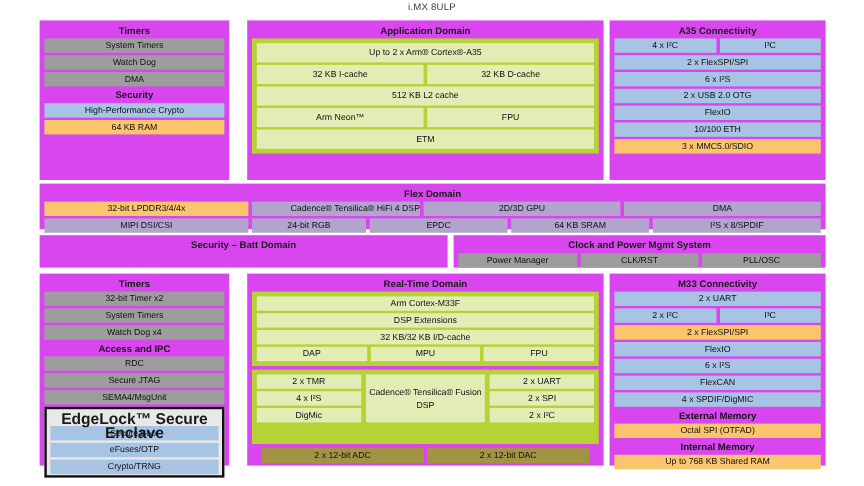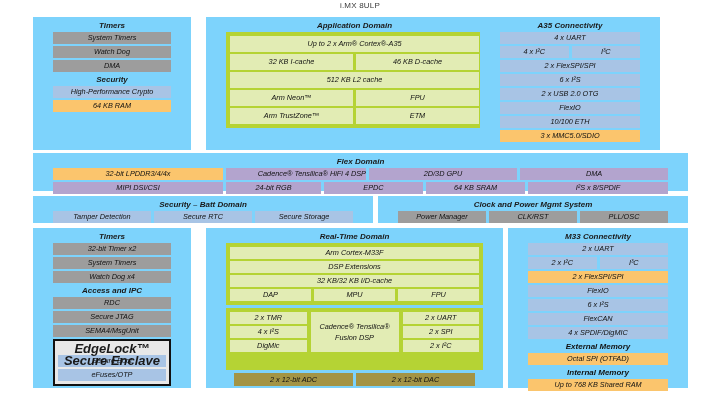--- a/index.html
+++ b/index.html
@@ -13,23 +13,22 @@
 
   .title {
     position: absolute; top: 1px; left: 0; width: 720px;
     text-align: center; font-size: 8px; color: #3a3a3a;
     letter-spacing: .2px;
   }
 
   
   .panel {
     position: absolute;
-    background: #7dd3fc;
-    padding: 3px 20px;
-    font-style: italic;
+    background: #d946ef;
+    padding: 3px 4px;
   }
   .hdr {
     font-size: 8px; font-weight: bold; color: #1a1a1a;
     text-align: center; line-height: 12px; height: 12px;
   }
 
   
   .cell {
     font-size: 7.3px; line-height: 12px; height: 12px;
     text-align: center; color: #111; margin-bottom: 2px;
@@ -79,37 +78,35 @@
     <div class="cell blue">High-Performance Crypto</div>
     <div class="cell orange">64 KB RAM</div>
   </div>
 
   <div class="panel" style="left:206px; top:17px; width:297px; height:133px;">
     <div class="hdr">Application Domain</div>
     <div class="core">
       <div class="cell" style="height:16px;line-height:16px;">Up to 2 x Arm® Cortex®-A35</div>
       <div class="row">
         <div class="cell" style="height:16px;line-height:16px;">32 KB I-cache</div>
-        <div class="cell" style="height:16px;line-height:16px;">46 KB D-cache</div>
+        <div class="cell" style="height:16px;line-height:16px;">32 KB D-cache</div>
       </div>
       <div class="cell" style="height:16px;line-height:16px;">512 KB L2 cache</div>
       <div class="row">
         <div class="cell" style="height:16px;line-height:16px;">Arm Neon™</div>
         <div class="cell" style="height:16px;line-height:16px;">FPU</div>
       </div>
       <div class="row" style="margin-bottom:0;">
-        <div class="cell" style="height:16px;line-height:16px;">Arm TrustZone™</div>
         <div class="cell" style="height:16px;line-height:16px;">ETM</div>
       </div>
     </div>
   </div>
 
-  <div class="panel" style="left:480px; top:17px; width:180px; height:133px;">
+  <div class="panel" style="left:508px; top:17px; width:180px; height:133px;">
     <div class="hdr">A35 Connectivity</div>
-    <div class="cell blue">4 x UART</div>
     <div class="row">
       <div class="cell blue">4 x I²C</div>
       <div class="cell blue">I³C</div>
     </div>
     <div class="cell blue">2 x FlexSPI/SPI</div>
     <div class="cell blue">6 x I²S</div>
     <div class="cell blue">2 x USB 2.0 OTG</div>
     <div class="cell blue">FlexIO</div>
     <div class="cell blue">10/100 ETH</div>
     <div class="cell orange">3 x MMC5.0/SDIO</div>
@@ -127,25 +124,20 @@
       <div class="cell purple" style="flex:0 0 170px;">MIPI DSI/CSI</div>
       <div class="cell purple" style="flex:0 0 95px;">24-bit RGB</div>
       <div class="cell purple">EPDC</div>
       <div class="cell purple">64 KB SRAM</div>
       <div class="cell purple" style="flex:0 0 140px;">I²S x 8/SPDIF</div>
     </div>
   </div>
 
   <div class="panel" style="left:33px; top:196px; width:340px; height:27px;">
     <div class="hdr">Security – Batt Domain</div>
-    <div class="row" style="margin-bottom:0;">
-      <div class="cell blue">Tamper Detection</div>
-      <div class="cell blue">Secure RTC</div>
-      <div class="cell blue">Secure Storage</div>
-    </div>
   </div>
 
   <div class="panel" style="left:378px; top:196px; width:310px; height:27px;">
     <div class="hdr">Clock and Power Mgmt System</div>
     <div class="row" style="margin-bottom:0;">
       <div class="cell gray">Power Manager</div>
       <div class="cell gray">CLK/RST</div>
       <div class="cell gray">PLL/OSC</div>
     </div>
   </div>
@@ -156,20 +148,21 @@
     <div class="cell gray">System Timers</div>
     <div class="cell gray">Watch Dog x4</div>
     <div class="hdr">Access and IPC</div>
     <div class="cell gray">RDC</div>
     <div class="cell gray">Secure JTAG</div>
     <div class="cell gray">SEMA4/MsgUnit</div>
     <div class="edgelock">
       <div class="hdr">EdgeLock™ Secure Enclave</div>
       <div class="cell blue">Secure Boot</div>
       <div class="cell blue">eFuses/OTP</div>
+      <div class="cell blue" style="margin-bottom:0;">Crypto/TRNG</div>
     </div>
   </div>
 
   <div class="panel" style="left:206px; top:228px; width:297px; height:160px;">
     <div class="hdr">Real-Time Domain</div>
 
     <div class="core" style="margin-bottom:3px;">
       <div class="cell">Arm Cortex-M33F</div>
       <div class="cell">DSP Extensions</div>
       <div class="cell">32 KB/32 KB I/D-cache</div>

